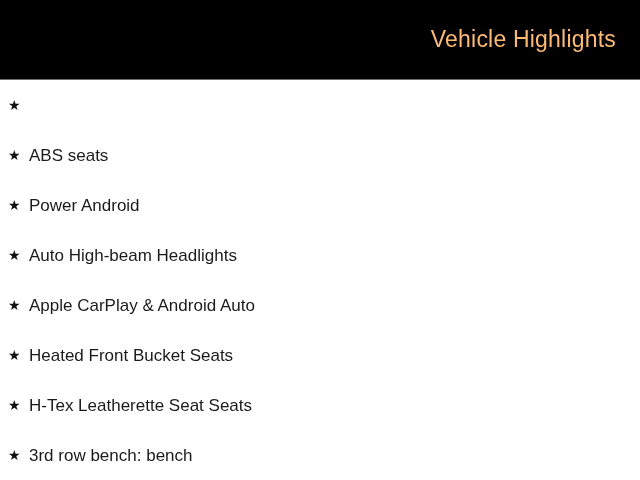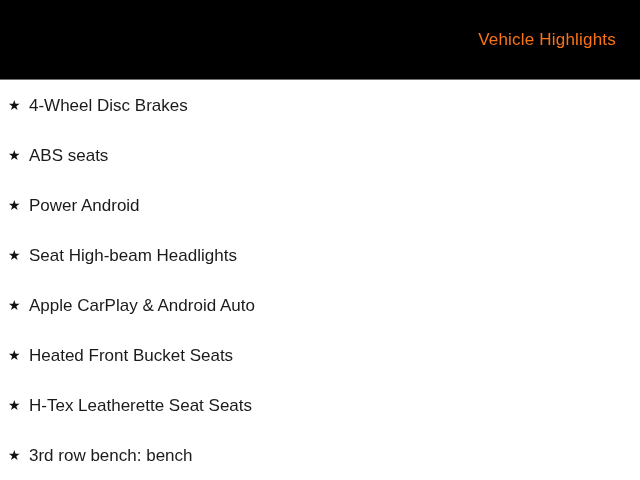--- a/index.html
+++ b/index.html
@@ -24,22 +24,22 @@
     flex: 0 0 80px;
     background: #000000;
     border-bottom: 1px solid #6e6e6e;
     display: flex;
     align-items: center;
     justify-content: flex-end;
     padding-right: 24px;
     box-sizing: border-box;
   }
   .header-title {
-    color: #f97316;
-    font-size: 17px;
+    color: #fdba74;
+    font-size: 23px;
     letter-spacing: 0.2px;
   }
   .list {
     flex: 1 1 auto;
     background: #ffffff;
     display: flex;
     flex-direction: column;
   }
   .item {
     height: 50px;
@@ -68,33 +68,32 @@
 </head>
 <body>
 
 <div class="page">
   <div class="header">
     <span class="header-title">Vehicle Highlights</span>
   </div>
   <div class="list">
       <div class="item">
         <span class="star">★</span>
-        <span class="label">4-Wheel Disc Brakes</span>
       </div>
       <div class="item">
         <span class="star">★</span>
         <span class="label">ABS seats</span>
       </div>
       <div class="item">
         <span class="star">★</span>
         <span class="label">Power Android</span>
       </div>
       <div class="item">
         <span class="star">★</span>
-        <span class="label">Seat High-beam Headlights</span>
+        <span class="label">Auto High-beam Headlights</span>
       </div>
       <div class="item">
         <span class="star">★</span>
         <span class="label">Apple CarPlay &amp; Android Auto</span>
       </div>
       <div class="item">
         <span class="star">★</span>
         <span class="label">Heated Front Bucket Seats</span>
       </div>
       <div class="item">

